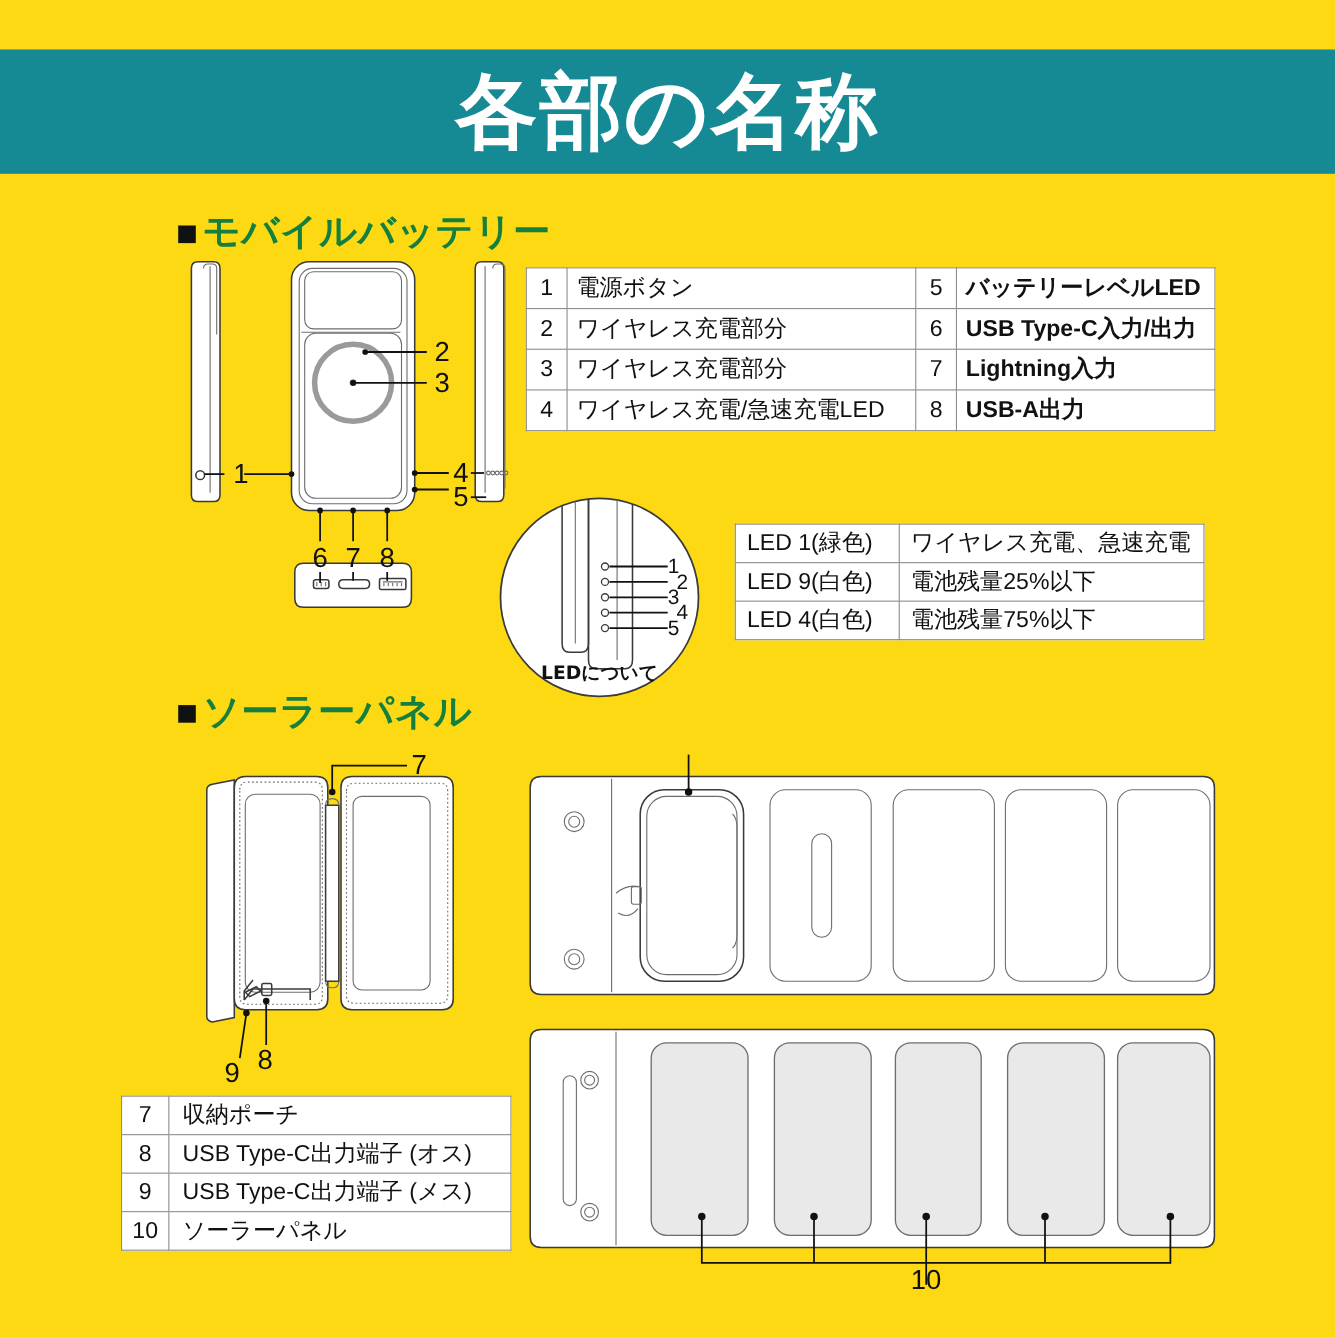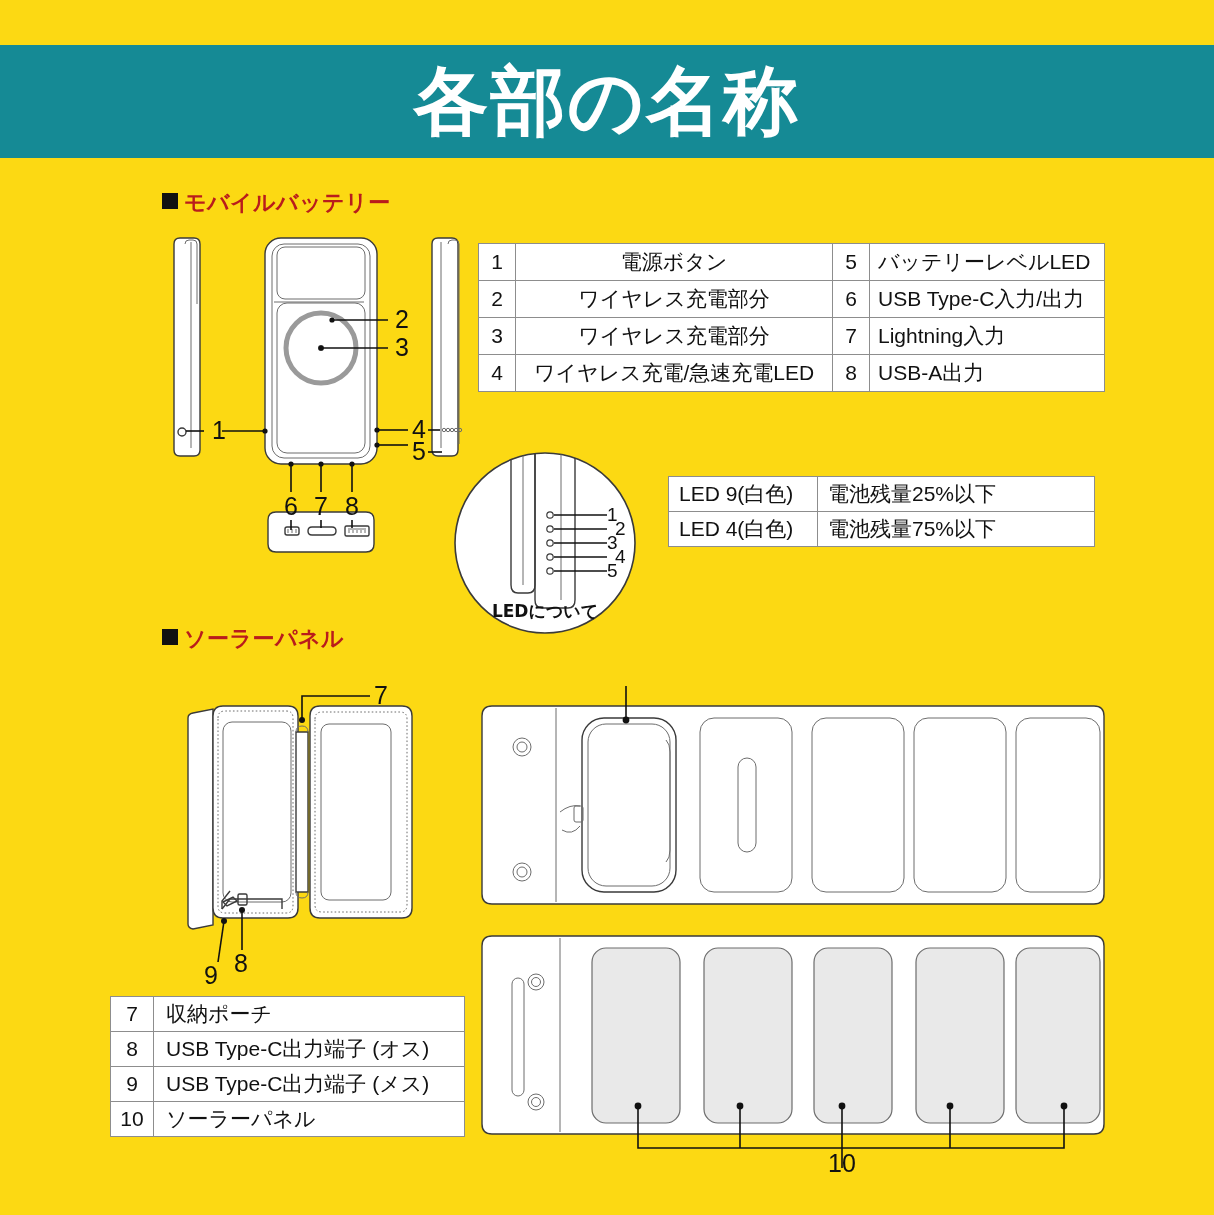--- a/index.html
+++ b/index.html
@@ -24,23 +24,23 @@
     font-size:75px;
     font-weight:700;
     letter-spacing:2px;
     line-height:1;
     font-family:"DejaVu Sans","Liberation Sans",sans-serif;
   }
 
   
   .section-head{
     position:absolute;
-    font-size:22px;
+    font-size:34px;
     font-weight:700;
-    color:#b91c1c;
+    color:#15803d;
     letter-spacing:0.5px;
     white-space:nowrap;
   }
   .sq{display:inline-block;width:16px;height:16px;background:#111;margin-right:6px;vertical-align:1px;}
   #head-battery{left:162px;top:188px;}
   #head-solar{left:162px;top:624px;}
 
   
   .tbl{position:absolute;border-collapse:collapse;background:#fff;}
   .tbl td{
@@ -50,22 +50,22 @@
     line-height:1.35;
     color:#111;
     white-space:nowrap;
     background:#fff;
   }
   .tbl td.num{text-align:center;padding:2px 6px;width:22px;}
 
   #tbl-parts{left:478px;top:243px;}
   #tbl-parts td{height:32px;}
   #tbl-parts td.num{width:24px;}
-  #tbl-parts td.lbl-l{width:300px;text-align:center;}
-  #tbl-parts td.lbl-r{width:218px;}
+  #tbl-parts td.lbl-l{width:300px;}
+  #tbl-parts td.lbl-r{width:218px;font-weight:bold;}
 
   #tbl-led{left:668px;top:476px;}
   #tbl-led td{height:30px;}
   #tbl-led td.ledname{width:130px;padding-left:10px;}
   #tbl-led td.leddesc{width:258px;padding-left:10px;}
 
   #tbl-solar{left:110px;top:996px;}
   #tbl-solar td{height:30px;}
   #tbl-solar td.num{width:30px;}
   #tbl-solar td.lbl{width:290px;padding-left:12px;}
@@ -236,20 +236,24 @@
     <text class="callout-sm" x="164" y="66">1</text>
     <text class="callout-sm" x="172" y="80">2</text>
     <text class="callout-sm" x="164" y="94">3</text>
     <text class="callout-sm" x="172" y="108">4</text>
     <text class="callout-sm" x="164" y="122">5</text>
     <text class="ledcap" x="102" y="162" text-anchor="middle">LEDについて</text>
   </svg>
 
   <table class="tbl" id="tbl-led">
     <tbody>
+        <tr>
+      <td class="ledname">LED 1(緑色)</td>
+      <td class="leddesc">ワイヤレス充電、急速充電</td>
+    </tr>
     <tr>
       <td class="ledname">LED 9(白色)</td>
       <td class="leddesc">電池残量25%以下</td>
     </tr>
     <tr>
       <td class="ledname">LED 4(白色)</td>
       <td class="leddesc">電池残量75%以下</td>
     </tr>
   </tbody>
     </table>

